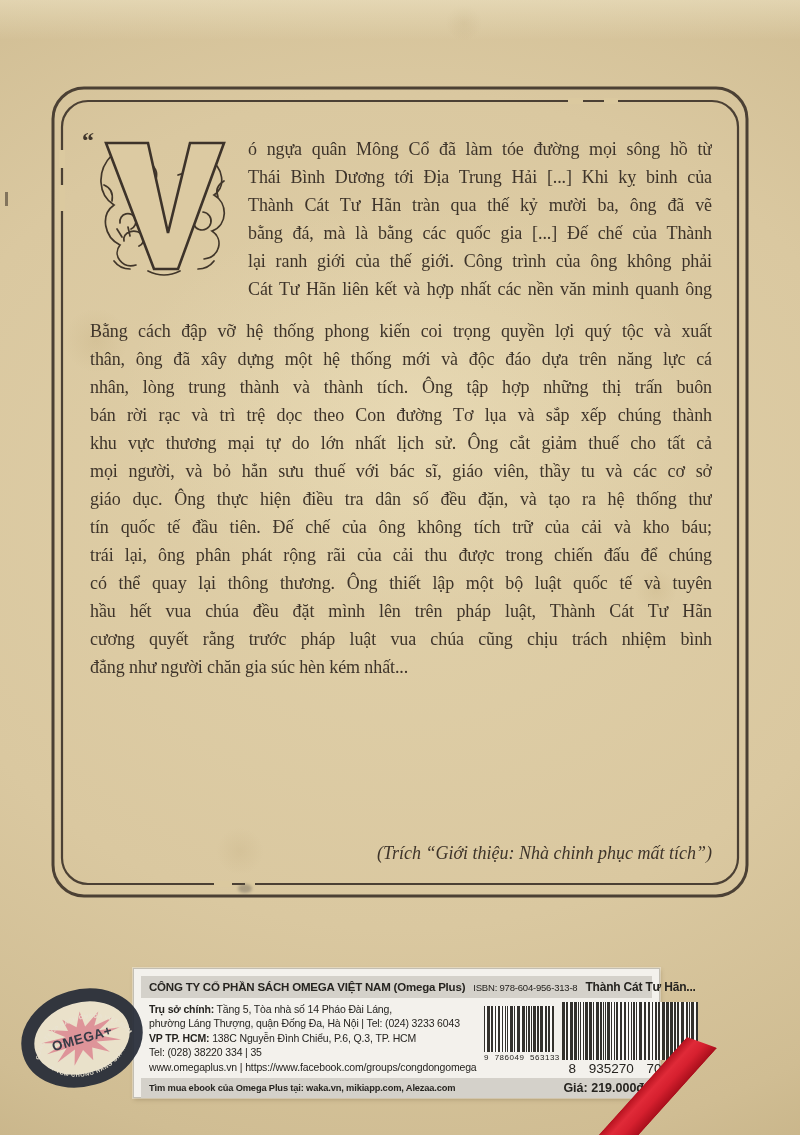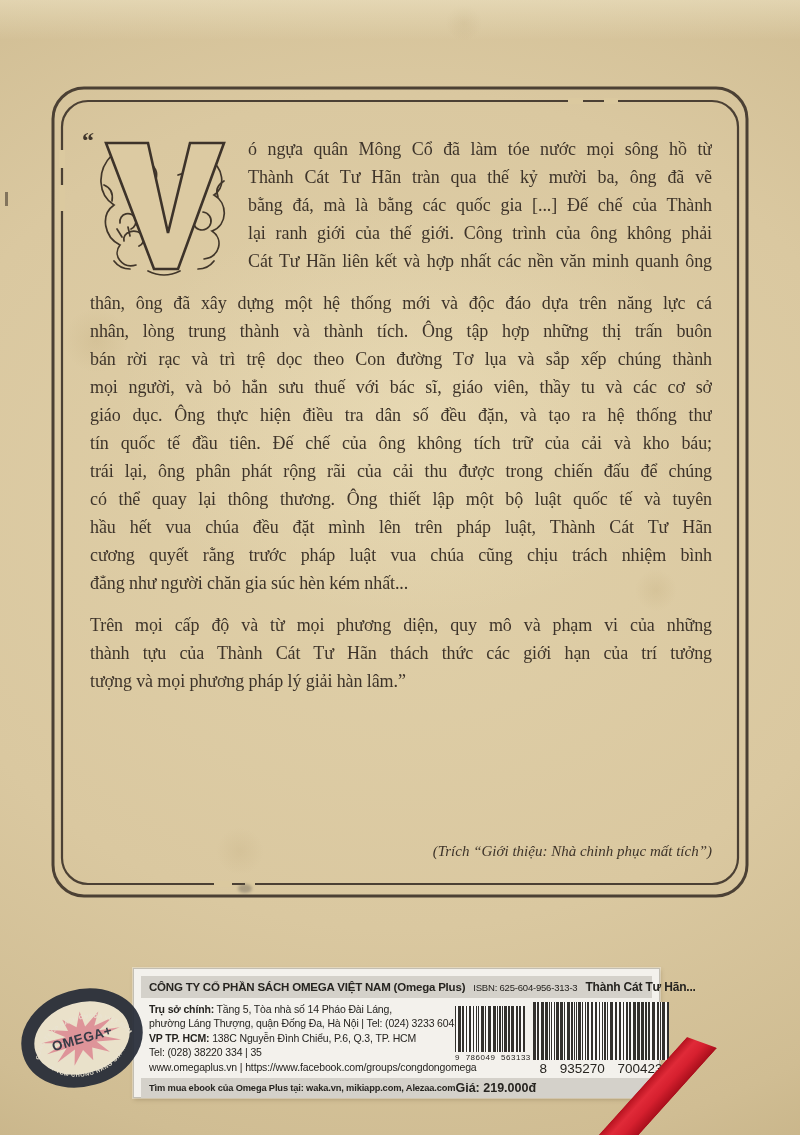--- a/index.html
+++ b/index.html
@@ -28,42 +28,42 @@
   }
   .qlast{text-align-last:left;}
   .dropcap{
     float:left;width:148px;height:146px;margin:2px 10px 0 0;position:relative;
   }
   .open-quote{
     position:absolute;left:-8px;top:-8px;font-size:24px;font-weight:bold;color:#3e342a;z-index:3;
   }
   .attribution{
     position:absolute;left:90px;top:843px;width:622px;text-align:right;
-    font-style:italic;font-size:15px;color:#3e342a;z-index:2;
+    font-style:italic;font-size:18px;color:#3e342a;z-index:2;
   }
   
   .pubbox{
     position:absolute;left:133px;top:968px;width:527px;height:130px;z-index:4;
     background:#f3f1ec;border:1px solid #c3bfb4;box-shadow:0 0 0 1px rgba(255,255,255,.35), 1px 2px 4px rgba(90,70,40,.25);
     box-sizing:border-box;padding:7px;font-family:"Liberation Sans", sans-serif;color:#262420;
   }
   .pub-band{
-    background:#d4d1ca;display:flex;align-items:center;
+    background:#d4d1ca;display:flex;align-items:center;justify-content:space-between;
     padding:0 8px;white-space:nowrap;box-sizing:border-box;
   }
   .pub-head{height:22px;}
   .company{font-weight:bold;font-size:11.5px;letter-spacing:-.2px;}
   .isbn{font-size:9.5px;letter-spacing:-.2px;margin:0 8px;}
   .booktitle{font-weight:bold;font-size:12px;letter-spacing:-.2px;}
   .pub-body{display:flex;height:78px;padding:4px 20px 0 8px;box-sizing:border-box;}
   .addr{width:300px;flex:none;}
   .addr-line{font-size:10.5px;line-height:14.4px;letter-spacing:-.15px;white-space:nowrap;}
   .addr-line b{font-weight:bold;}
   .codes{flex:1;display:flex;align-items:flex-start;padding-left:6px;}
-  .bc-small{width:70px;margin-top:4px;}
+  .bc-small{width:70px;margin-top:4px;margin-left:29px;}
   .bc-small .bars{height:46px;}
   .bc-small .digits{font-size:8px;letter-spacing:.5px;word-spacing:3px;text-align:center;margin-top:1px;white-space:nowrap;}
   .bc-large{width:136px;margin-left:8px;}
   .bc-large .bars{height:58px;}
   .bc-large .digits{font-size:13.5px;word-spacing:9px;text-align:center;margin-top:1px;white-space:nowrap;}
   .bars{display:flex;align-items:stretch;overflow:hidden;background:#fbfaf8;}
   .bars span{flex:none;height:100%;background:#33312d;}
   .pub-foot{height:20px;margin-top:2px;}
   .ebook-note{font-weight:bold;font-size:9.3px;letter-spacing:-.15px;}
   .price{font-weight:bold;font-size:12.5px;}
@@ -119,52 +119,50 @@
             <path d="M104,80 a9,9 0 1 0 9,-5"></path>
             <path d="M34,104 a10,8 0 1 1 15,5 M32,100 l-5,-8 M40,99 l-2,-9"></path>
             <path d="M14,48 q10,4 8,16 M134,44 q-10,6 -6,16"></path>
             <path d="M58,134 q16,8 32,0 M24,124 q6,8 16,8 M124,124 q-6,8 -16,8"></path>
           </g>
           <path d="M16,6 H58 L78,96 L100,6 H134 L88,132 H64 Z" fill="#dccaa2" stroke="#3d332a" stroke-width="2.6"></path>
           <text x="75" y="100" font-size="0.1" fill="none">V</text>
         </svg>
       </div>
 
-    <div class="qline">ó ngựa quân Mông Cổ đã làm tóe nước mọi sông hồ từ</div>
+    <div class="qline">ó ngựa quân Mông Cổ đã làm tóe đường mọi sông hồ từ</div>
+        <div class="qline">Thái Bình Dương tới Địa Trung Hải [...] Khi kỵ binh của</div>
         <div class="qline">Thành Cát Tư Hãn tràn qua thế kỷ mười ba, ông đã vẽ</div>
         <div class="qline">bằng đá, mà là bằng các quốc gia [...] Đế chế của Thành</div>
         <div class="qline">lại ranh giới của thế giới. Công trình của ông không phải</div>
         <div class="qline">Cát Tư Hãn liên kết và hợp nhất các nền văn minh quanh ông thành một</div>
       </div>
     <div class="para">
+        <div class="qline">Bằng cách đập vỡ hệ thống phong kiến coi trọng quyền lợi quý tộc và xuất</div>
         <div class="qline">thân, ông đã xây dựng một hệ thống mới và độc đáo dựa trên năng lực cá</div>
         <div class="qline">nhân, lòng trung thành và thành tích. Ông tập hợp những thị trấn buôn</div>
         <div class="qline">bán rời rạc và trì trệ dọc theo Con đường Tơ lụa và sắp xếp chúng thành</div>
+        <div class="qline">khu vực thương mại tự do lớn nhất lịch sử. Ông cắt giảm thuế cho tất cả</div>
         <div class="qline">mọi người, và bỏ hẳn sưu thuế với bác sĩ, giáo viên, thầy tu và các cơ sở</div>
         <div class="qline">giáo dục. Ông thực hiện điều tra dân số đều đặn, và tạo ra hệ thống thư</div>
         <div class="qline">tín quốc tế đầu tiên. Đế chế của ông không tích trữ của cải và kho báu;</div>
         <div class="qline">trái lại, ông phân phát rộng rãi của cải thu được trong chiến đấu để chúng</div>
         <div class="qline">có thể quay lại thông thương. Ông thiết lập một bộ luật quốc tế và tuyên</div>
         <div class="qline">hầu hết vua chúa đều đặt mình lên trên pháp luật, Thành Cát Tư Hãn</div>
         <div class="qline">cương quyết rằng trước pháp luật vua chúa cũng chịu trách nhiệm bình</div>
         <div class="qline qlast">đẳng như người chăn gia súc hèn kém nhất...</div>
       </div>
-    <div class="para">
-        <div class="qline">Trên mọi cấp độ và từ mọi phương diện, quy mô và phạm vi của những</div>
-        <div class="qline">thành tựu của Thành Cát Tư Hãn thách thức các giới hạn của trí tưởng</div>
-        <div class="qline qlast">tượng và mọi phương pháp lý giải hàn lâm.”</div>
-      </div>
   </div>
 
   <div class="attribution">(Trích “Giới thiệu: Nhà chinh phục mất tích”)</div>
 
   <div class="pubbox">
     <div class="pub-band pub-head">
       <span class="company">CÔNG TY CỔ PHẦN SÁCH OMEGA VIỆT NAM (Omega Plus)</span>
-      <span class="isbn">ISBN: 625-604-956-313-3</span>
+      <span class="isbn">ISBN: 978-604-956-313-8</span>
       <span class="booktitle">Thành Cát Tư Hãn...</span>
     </div>
     <div class="pub-body">
       <div class="addr">
           <div class="addr-line"><b>Trụ sở chính:</b><span> Tầng 5, Tòa nhà số 14 Pháo Đài Láng,</span></div>
           <div class="addr-line"><b></b><span>phường Láng Thượng, quận Đống Đa, Hà Nội  |  Tel: (024) 3233 6043</span></div>
           <div class="addr-line"><b>VP TP. HCM:</b><span> 138C Nguyễn Đình Chiểu, P.6, Q.3, TP. HCM</span></div>
           <div class="addr-line"><b></b><span>Tel: (028) 38220 334 | 35</span></div>
           <div class="addr-line"><b></b><span>www.omegaplus.vn  |  https://www.facebook.com/groups/congdongomega</span></div>
         </div>

